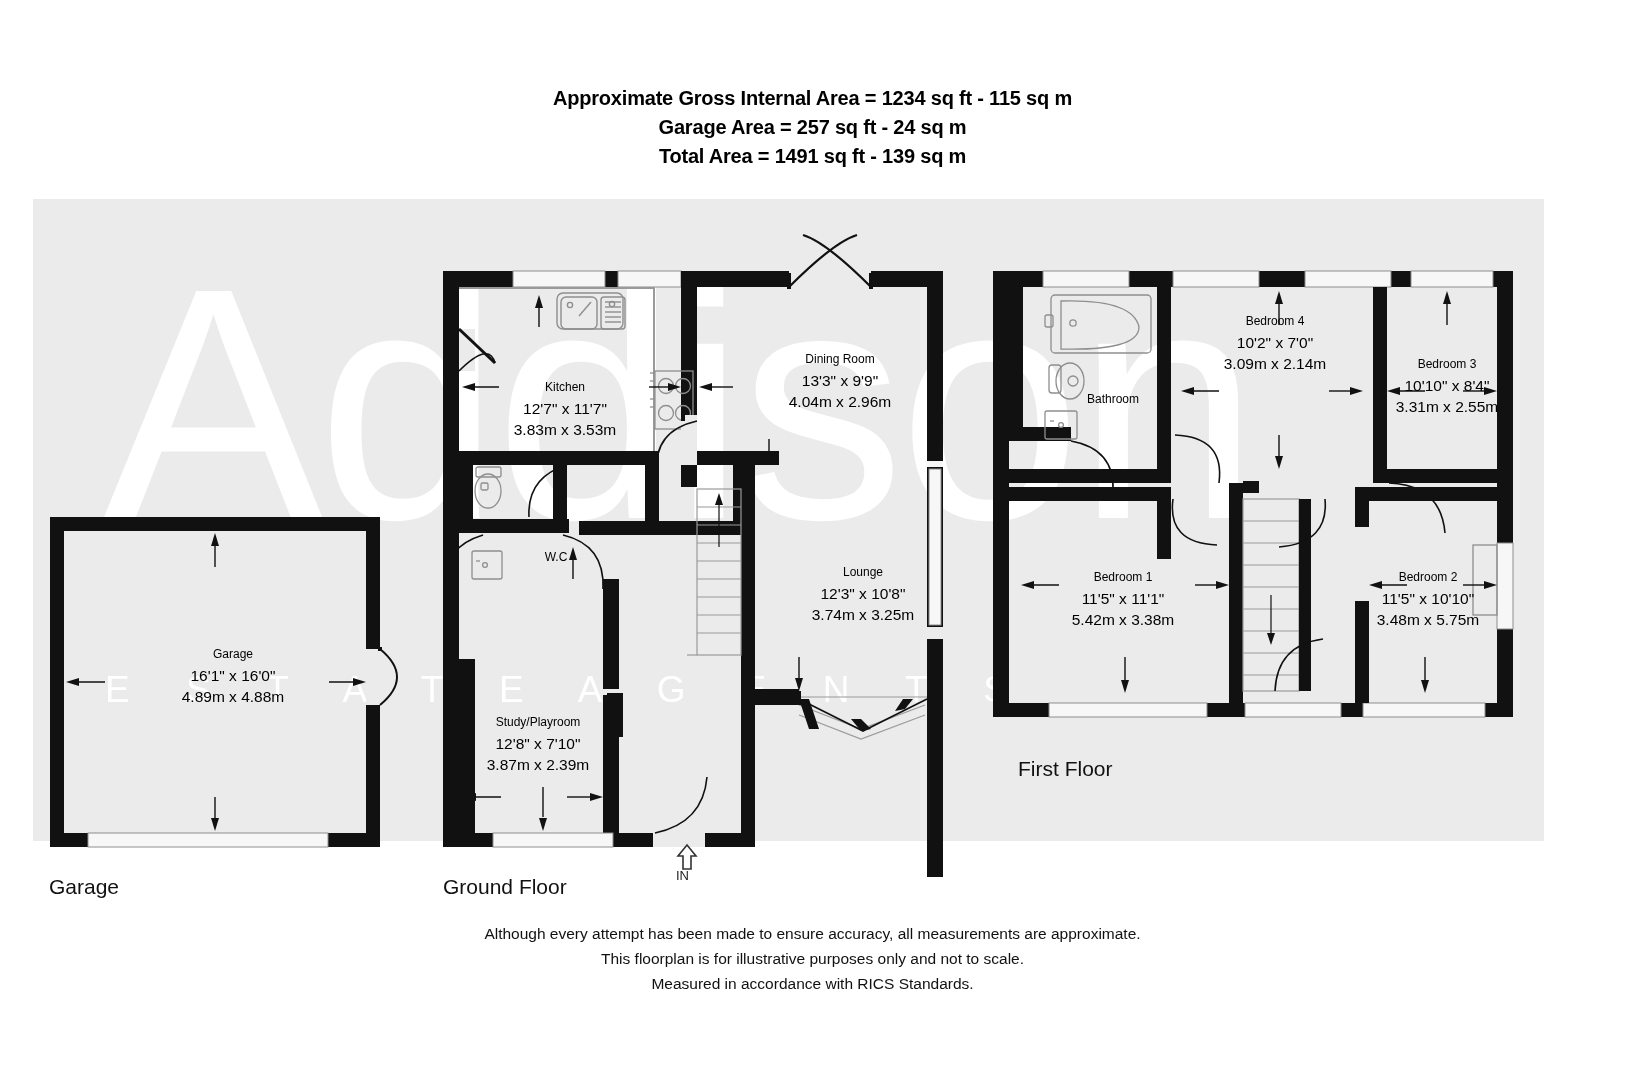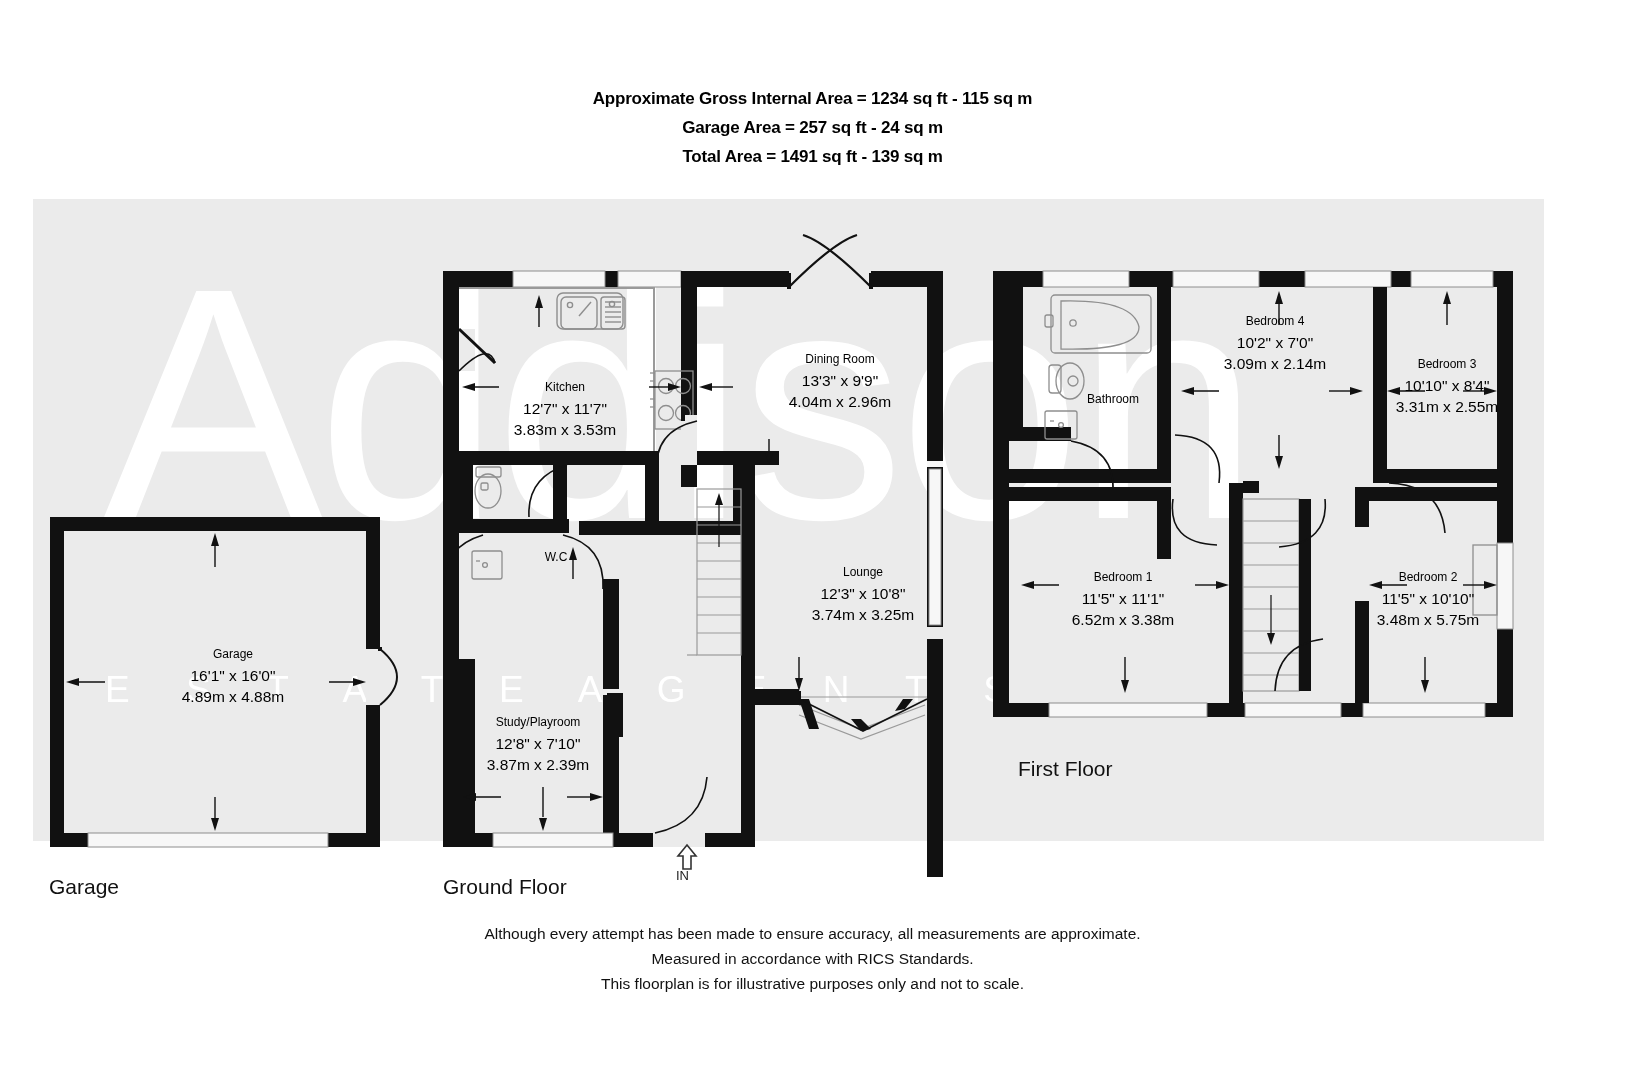--- a/index.html
+++ b/index.html
@@ -11,21 +11,21 @@
     position:relative;
   }
   #root{position:relative;width:1625px;height:1080px;}
 
   
   .header{
     position:absolute;left:0;top:84px;width:1625px;
     text-align:center;
   }
   .header .line{
-    font-weight:bold;font-size:17px;color:#000;line-height:29px;
+    font-weight:bold;font-size:20px;color:#000;line-height:29px;
     letter-spacing:-0.2px;
   }
 
   
   .plan-area{
     position:absolute;left:33px;top:199px;width:1511px;height:642px;
     background:#ebebeb;
   }
 
   
@@ -429,21 +429,21 @@
 
     <div class="room-label" style="left:1324px;top:155px;width:180px;">
       <div class="nm">Bedroom 3</div>
       <div>10'10" x 8'4"</div>
       <div>3.31m x 2.55m</div>
     </div>
 
     <div class="room-label" style="left:1000px;top:368px;width:180px;">
       <div class="nm">Bedroom 1</div>
       <div>11'5" x 11'1"</div>
-      <div>6.52m x 3.38m</div>
+      <div>5.42m x 3.38m</div>
     </div>
 
     <div class="room-label" style="left:1300px;top:368px;width:190px;">
       <div class="nm">Bedroom 2</div>
       <div>11'5" x 10'10"</div>
       <div>3.48m x 5.75m</div>
     </div>
 
     <div class="floor-label" style="left:985px;top:558px;color:#111;">First Floor</div>
   </div>
@@ -451,17 +451,17 @@
   <svg style="position:absolute;left:672px;top:843px;width:30px;height:28px;" viewBox="0 0 30 28">
     <path d="M15 2 L24 13 L19 13 L19 26 L11 26 L11 13 L6 13 Z" fill="none" stroke="#333" stroke-width="1.6"></path>
   </svg>
   <div class="in-label" style="left:676px;top:868px;">IN</div>
 
   <div class="floor-label" style="left:49px;top:875px;">Garage</div>
   <div class="floor-label" style="left:443px;top:875px;">Ground Floor</div>
 
   <div class="footer">
     <div>Although every attempt has been made to ensure accuracy, all measurements are approximate.</div>
+    <div>This floorplan is for illustrative purposes only and not to scale.</div>
     <div>Measured in accordance with RICS Standards.</div>
-    <div>This floorplan is for illustrative purposes only and not to scale.</div>
   </div>
 
 </div>
 
 </body></html>

